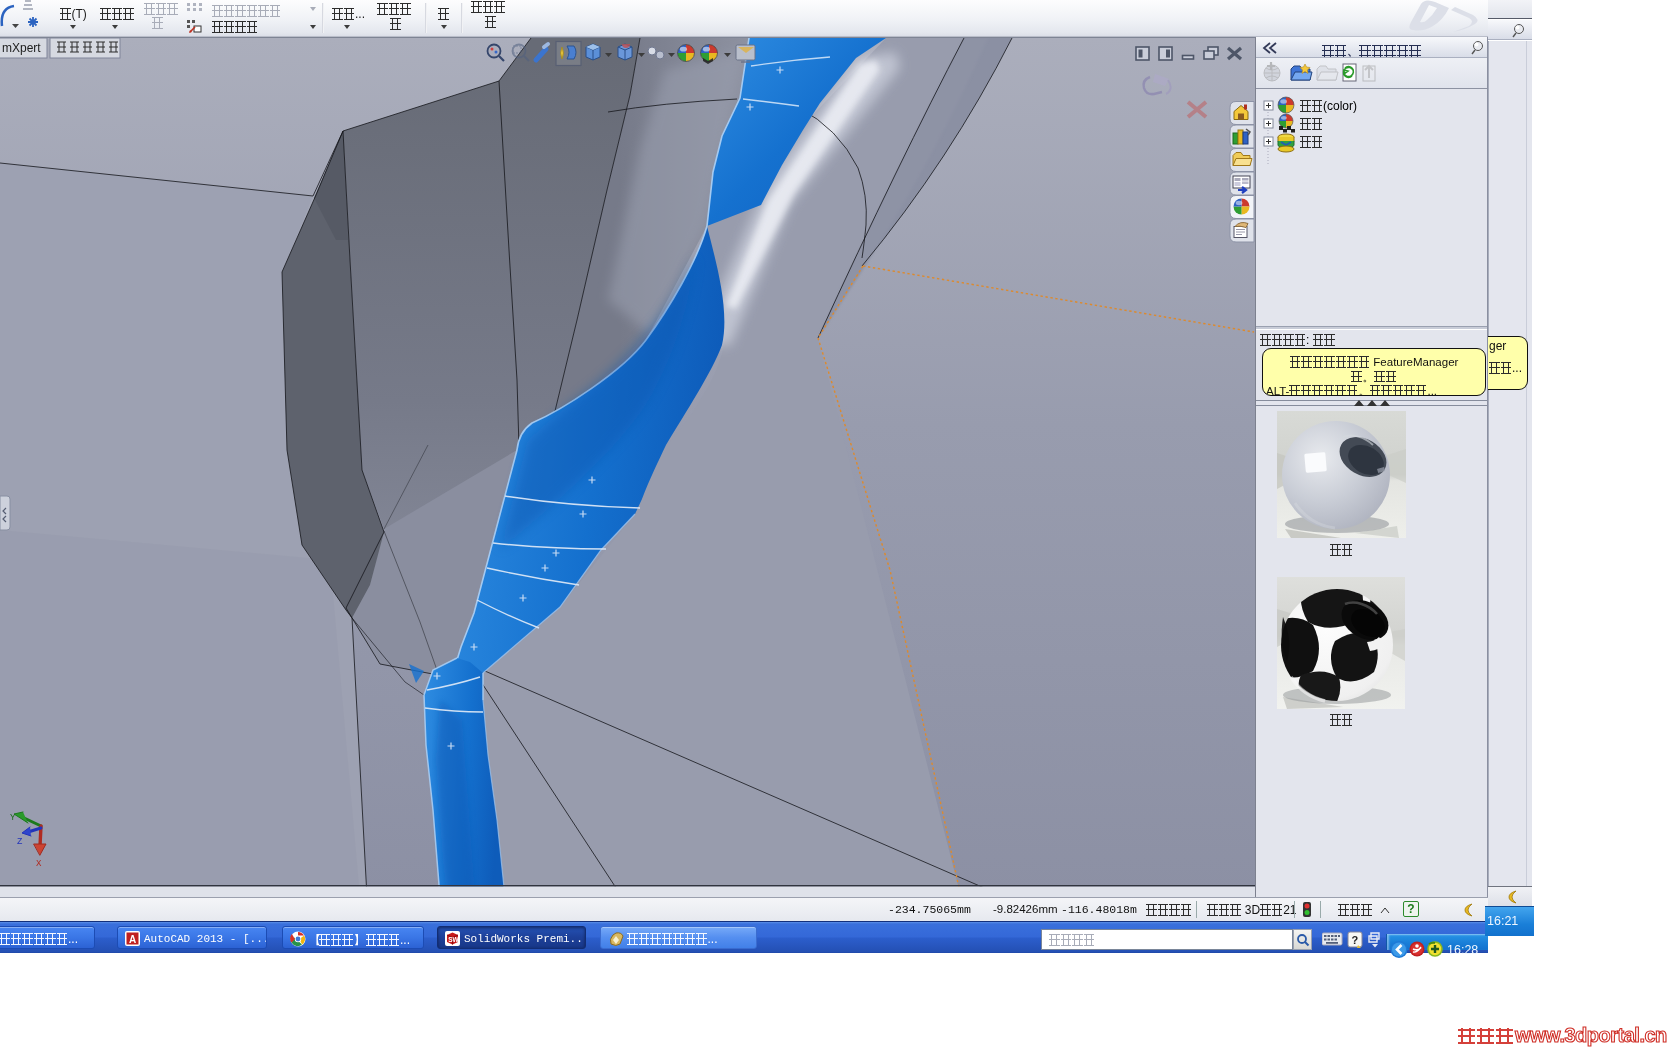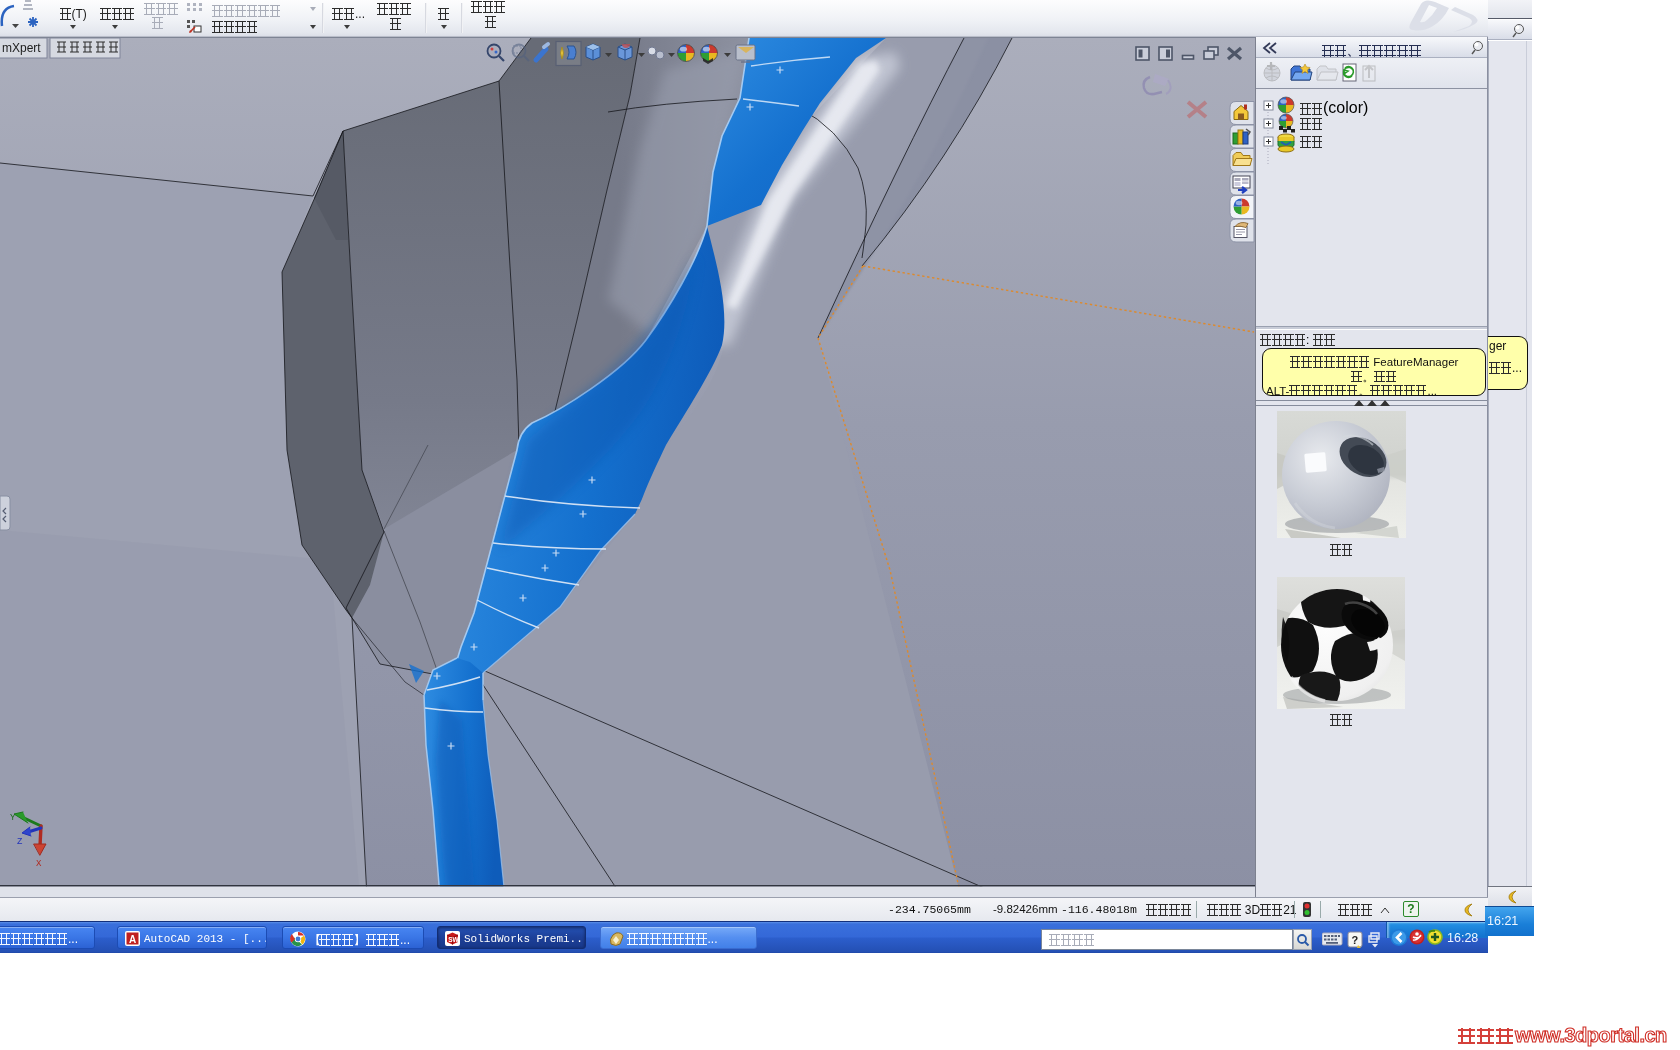--- a/index.html
+++ b/index.html
@@ -366,21 +366,21 @@
           <rect x="35" y="40" width="4" height="3.5"></rect>
         </g>
         <g>
           <ellipse cx="30" cy="48" rx="8" ry="3" fill="#f0d840" stroke="#907010"></ellipse>
           <path d="M22,48 v4 a8,3 0 0,0 16,0 v-4" fill="#e8c828" stroke="#907010"></path>
           <path d="M22,52 v4 a8,3 0 0,0 16,0 v-4" fill="#30a040" stroke="#207030"></path>
           <path d="M25,53 l5,3 5,-3" stroke="#2060b0" stroke-width="2" fill="none"></path>
           <ellipse cx="30" cy="60" rx="8" ry="3" fill="#e8c828" stroke="#907010"></ellipse>
         </g>
       </svg>
-      <span class="t" style="left:44px;top:62px;font-size:16px"><i class="g"></i><i class="g"></i>(color)</span>
+      <span class="t" style="left:44px;top:62px;font-size:12px"><i class="g"></i><i class="g"></i>(color)</span>
       <span class="t" style="left:44px;top:80px;font-size:12px"><i class="g"></i><i class="g"></i></span>
       <span class="t" style="left:44px;top:98px;font-size:12px"><i class="g"></i><i class="g"></i></span>
       <div class="abs" style="left:0;top:289px;width:100%;height:4px;border-top:1px solid #9aa0b0;border-bottom:1px solid #fff;background:#c8ccd8"></div>
       <span class="t" style="left:4px;top:296px;font-size:12px"><i class="g"></i><i class="g"></i><i class="g"></i><i class="g"></i>: <i class="g"></i><i class="g"></i></span>
       <div class="abs" style="left:6px;top:311px;width:224px;height:48px;background:#ffffaa;border:1.6px solid #111;border-radius:9px;font-size:11.5px;line-height:14.6px;color:#111;text-align:center;overflow:hidden">
         <div style="margin-top:6px"><i class="g"></i><i class="g"></i><i class="g"></i><i class="g"></i><i class="g"></i><i class="g"></i><i class="g"></i><span style="font-family:'Liberation Sans'"> FeatureManager</span></div>
         <div><i class="g"></i>。<i class="g"></i><i class="g"></i></div>
         <div style="text-align:left;margin-left:3px">ALT-<i class="g"></i><i class="g"></i><i class="g"></i><i class="g"></i><i class="g"></i><i class="g"></i>。<i class="g"></i><i class="g"></i><i class="g"></i><i class="g"></i><i class="g"></i>...</div>
       </div>
       <div class="abs" style="left:0;top:363px;width:100%;height:6px;border-top:1.6px solid #868c9c;border-bottom:1.6px solid #868c9c"></div>
@@ -585,21 +585,21 @@
           <rect x="9" y="8.5" width="2.5" height="2"></rect>
           <rect x="12.5" y="8.5" width="2.5" height="2"></rect>
           <rect x="4" y="12" width="12" height="1.8"></rect>
         </g>
         <rect x="26" y="2" width="14" height="15" rx="2" fill="#f8f8f4" stroke="#889"></rect>
         <text x="29.5" y="13.5" font-size="11" font-weight="bold" fill="#222" font-family="Liberation Sans">?</text>
         <path d="M36,15 l3,3 h-4 z" fill="#e8c030"></path>
         <path d="M49,3 h8 v6 h-8 z M47,6 h8 v6 h-8 z" fill="none" stroke="#e8ecf6" stroke-width="1.4"></path>
         <path d="M50,14 l3,3.5 3,-3.5 z" fill="#e8ecf6"></path>
       </svg>
-      <div class="abs" style="left:1386px;top:0;width:104px;height:16px;background:linear-gradient(#43a5ee 0%,#2490e4 10%,#1a7fd8 55%,#1271cd 100%);border-left:1px solid #1058a8;box-shadow:inset 2px 1px 2px rgba(255,255,255,.4)">
+      <div class="abs" style="left:1386px;top:12px;width:104px;height:16px;background:linear-gradient(#43a5ee 0%,#2490e4 10%,#1a7fd8 55%,#1271cd 100%);border-left:1px solid #1058a8;box-shadow:inset 2px 1px 2px rgba(255,255,255,.4)">
         <svg class="abs" style="left:3px;top:6px" width="18" height="19">
           <circle cx="9" cy="9.5" r="8.5" fill="#1e7ad6"></circle>
           <circle cx="9" cy="9.5" r="7" fill="#3c9ae8"></circle>
           <path d="M11.5,5 L7,9.5 11.5,14" stroke="#fff" stroke-width="2.6" fill="none"></path>
         </svg>
         <svg class="abs" style="left:22px;top:7px" width="17" height="17">
           <circle cx="8" cy="8" r="7.5" fill="#c02020"></circle>
           <circle cx="8" cy="8" r="6" fill="#d83030"></circle>
           <path d="M4,11 q4,1 8,-5 M4,8 q4,2 8,-1" stroke="#fff" stroke-width="1.4" fill="none"></path>
           <circle cx="8" cy="5" r="1.8" fill="#fff"></circle>

